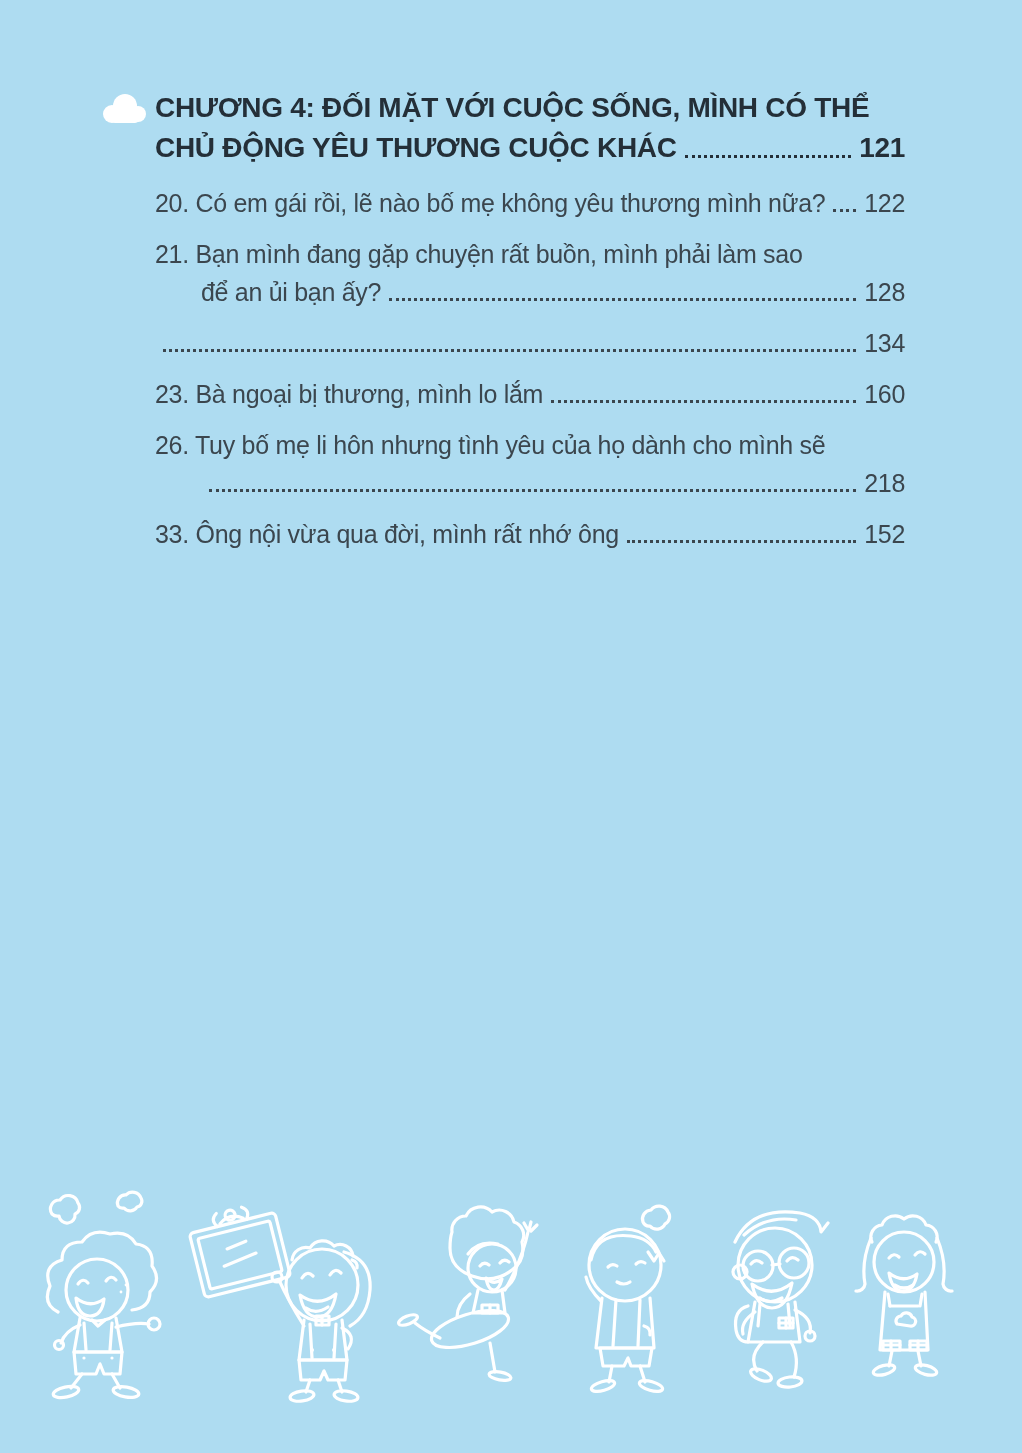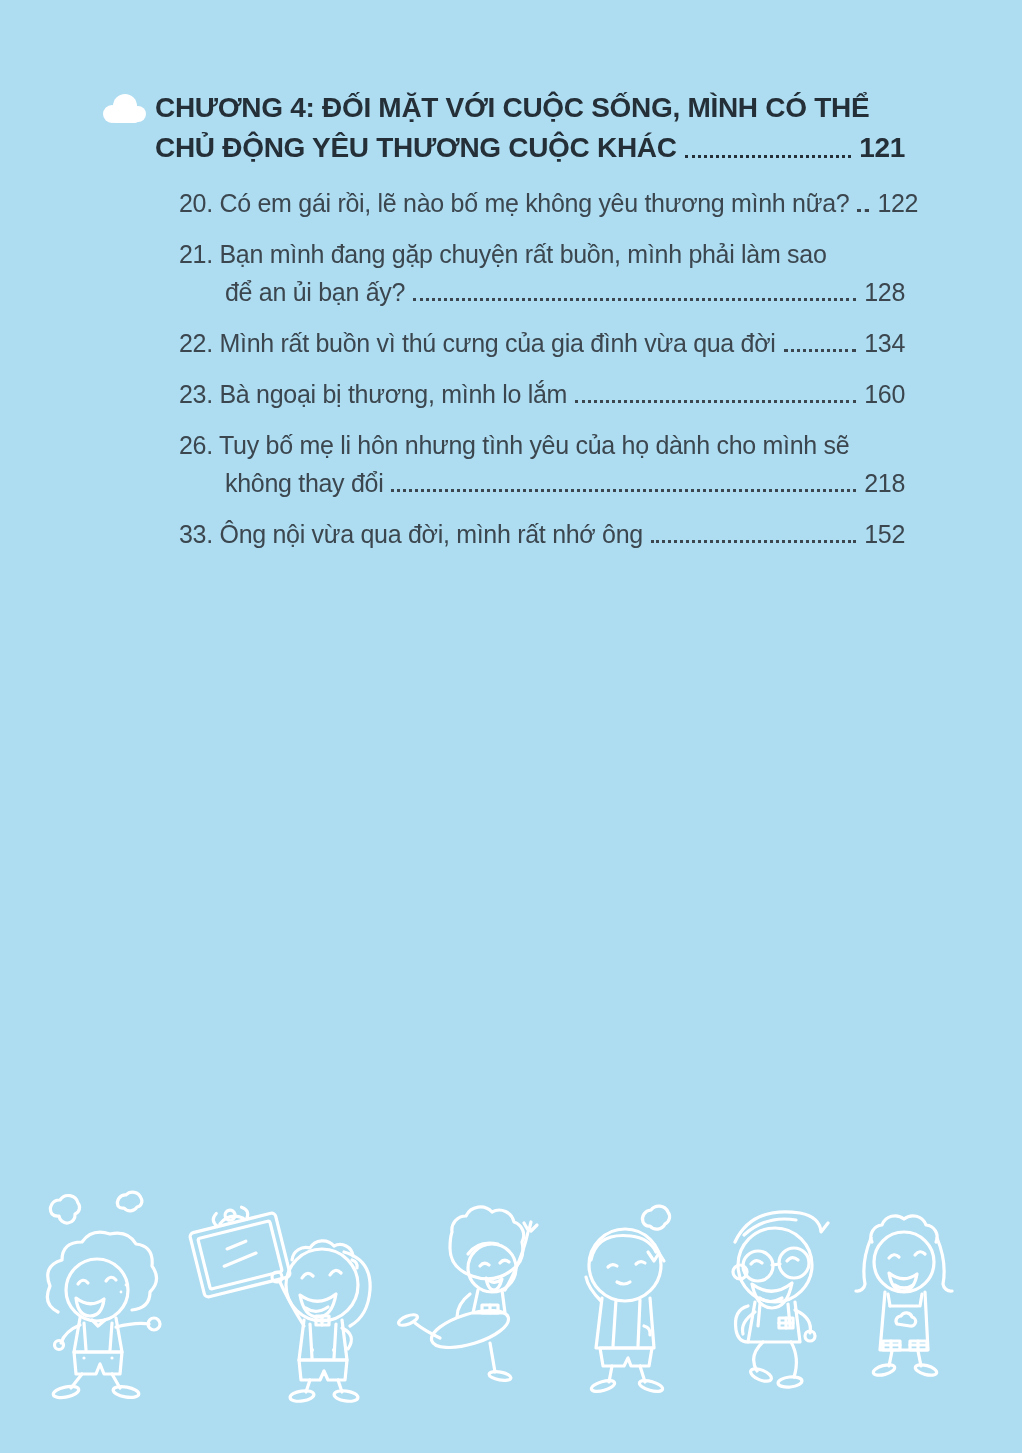--- a/index.html
+++ b/index.html
@@ -10,21 +10,21 @@
   .chapter{position:relative;color:#242f38;font-weight:bold;font-size:28px;line-height:40px;
            letter-spacing:-0.3px;margin-bottom:16px;}
   .cloud-wrap{position:absolute;left:-57px;top:4px;width:52px;height:32px;}
   .ch-row{display:flex;align-items:flex-end;}
   .ch-row .txt{white-space:nowrap;}
 
   .leader{flex:1 1 auto;min-width:12px;border-bottom:3.2px dotted currentColor;margin:0 8px 10px 8px;}
 
   .toc{color:#3b464e;font-size:25px;line-height:38px;letter-spacing:-0.3px;}
   .entry{margin-bottom:13px;}
-  .row{display:flex;align-items:flex-end;margin-left:24px;}
+  .row{display:flex;align-items:flex-end;}
   .row .txt{white-space:nowrap;}
   .cont{padding-left:46px;}
   .pagenum{white-space:nowrap;}
 
   .footer-art{position:absolute;left:0;top:1180px;width:1022px;height:273px;}
   .footer-art *{vector-effect:none;}
 </style>
 </head>
 <body>
 
@@ -69,40 +69,38 @@
         </div>
         <div class="row cont">
           <span class="txt">để an ủi bạn ấy?</span>
           <span class="leader"></span>
           <span class="pagenum">128</span>
         </div>
       </div>
 
       <div class="entry">
         <div class="row">
-          <span class="txt">22. Mình rất buồn vì thú cưng của gia đình vừa qua đời</span>
           <span class="leader"></span>
           <span class="pagenum">134</span>
         </div>
       </div>
 
       <div class="entry">
         <div class="row">
           <span class="txt">23. Bà ngoại bị thương, mình lo lắm</span>
           <span class="leader"></span>
           <span class="pagenum">160</span>
         </div>
       </div>
 
       <div class="entry">
         <div class="row">
           <span class="txt">26. Tuy bố mẹ li hôn nhưng tình yêu của họ dành cho mình sẽ</span>
         </div>
         <div class="row cont">
-          <span class="txt">không thay đổi</span>
           <span class="leader"></span>
           <span class="pagenum">218</span>
         </div>
       </div>
 
       <div class="entry">
         <div class="row">
           <span class="txt">33. Ông nội vừa qua đời, mình rất nhớ ông</span>
           <span class="leader"></span>
           <span class="pagenum">152</span>

